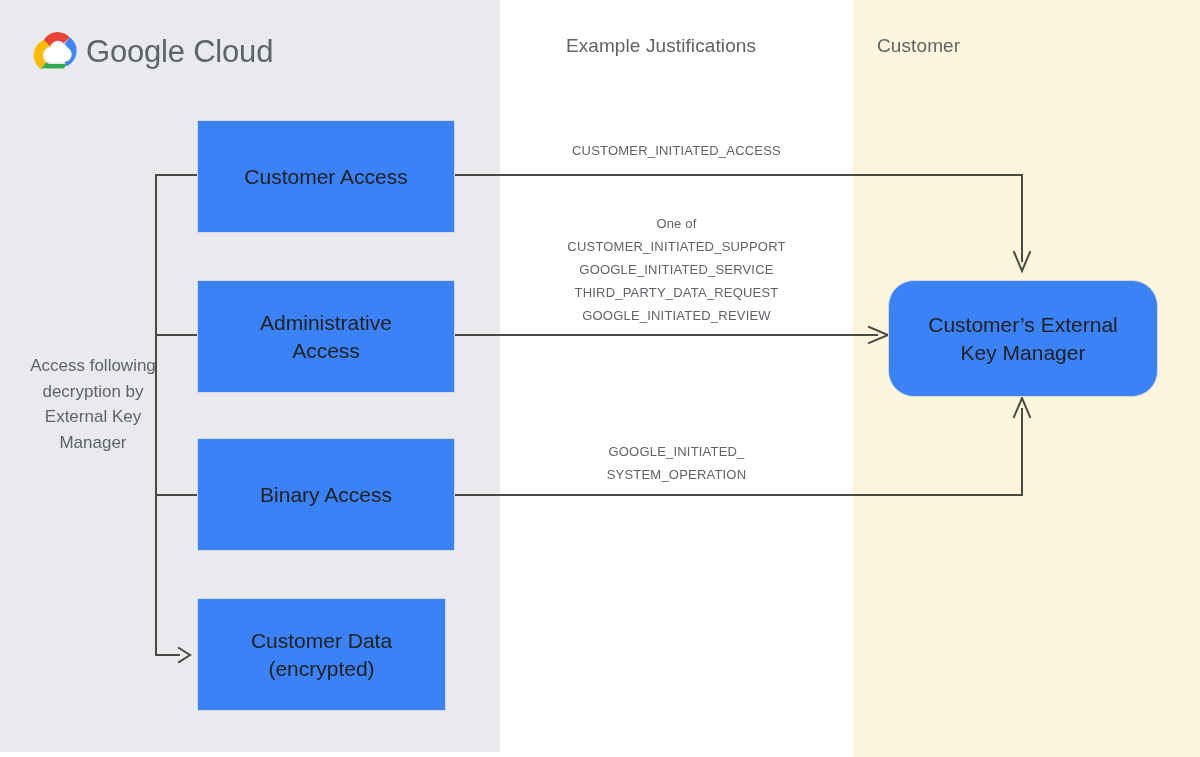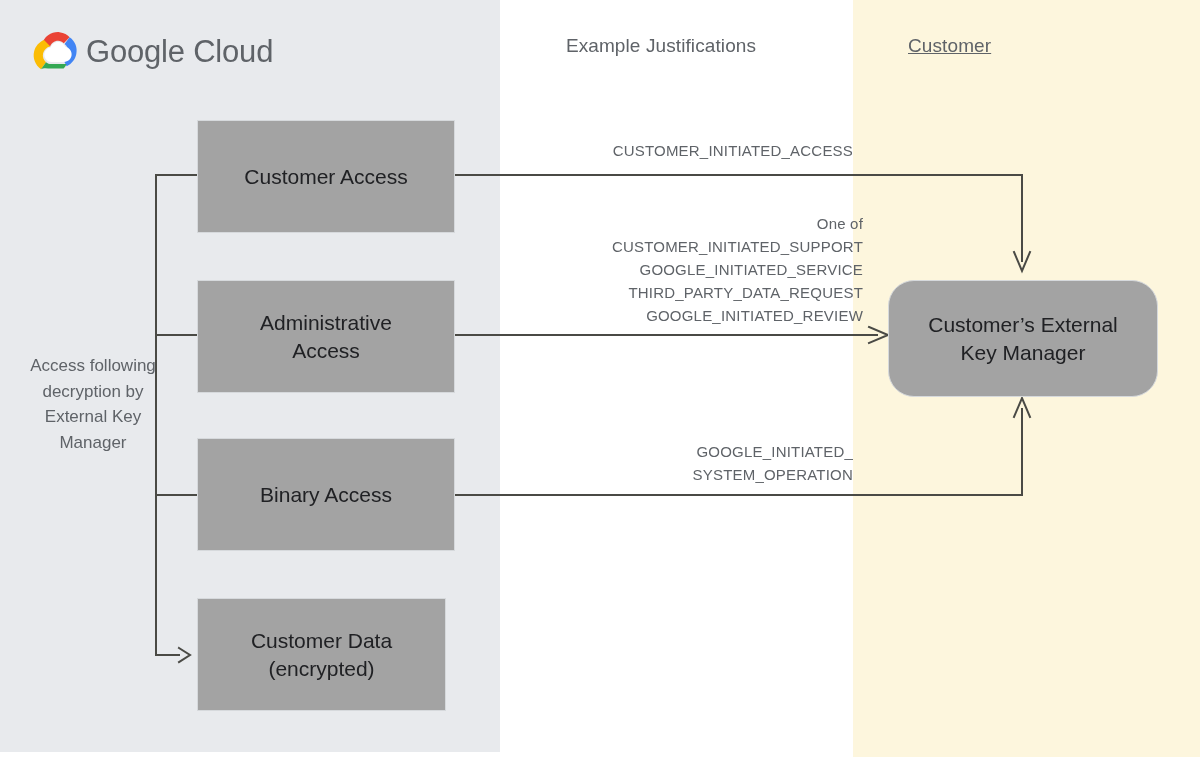--- a/index.html
+++ b/index.html
@@ -49,24 +49,23 @@
     letter-spacing: 0.1px;
     white-space: nowrap;
   }
   #header-justifications {
     left: 500px;
     width: 322px;
     text-align: center;
     top: 35px;
   }
   #header-customer {
-    left: 908px;
+    left: 877px;
     top: 35px;
     text-align: center;
-    text-decoration: underline;
   }
 
   
   #logo-lockup {
     position: absolute;
     left: 30px;
     top: 30px;
     display: flex;
     align-items: center;
   }
@@ -74,21 +73,21 @@
     font-size: 31px;
     color: #5f6368;
     letter-spacing: -0.2px;
     white-space: nowrap;
   }
   #logo-wordmark .light { color: #5f6368; }
 
   
   .node-box {
     position: absolute;
-    background: #a3a3a3;
+    background: #3b82f6;
     border: 1px solid #d6d9dc;
     box-sizing: border-box;
     display: flex;
     align-items: center;
     justify-content: center;
     text-align: center;
     color: #202124;
     font-size: 21px;
     line-height: 1.32;
     padding: 4px 18px;
@@ -111,23 +110,23 @@
     width: 150px;
     font-size: 17px;
     line-height: 25.5px;
     color: #5f6368;
     text-align: center;
   }
 
   
   .just-label {
     position: absolute;
-    text-align: right;
-    color: #5f6368;
-    font-size: 15px;
+    text-align: center;
+    color: #5f6368;
+    font-size: 13px;
     line-height: 23px;
     letter-spacing: 0.2px;
     white-space: pre-line;
   }
   #just-customer-initiated { left: 500px; width: 353px; top: 139px; }
   #just-one-of             { left: 490px; width: 373px; top: 212px; }
   #just-system-operation   { left: 500px; width: 353px; top: 440px; }
 
   
   #connectors {

